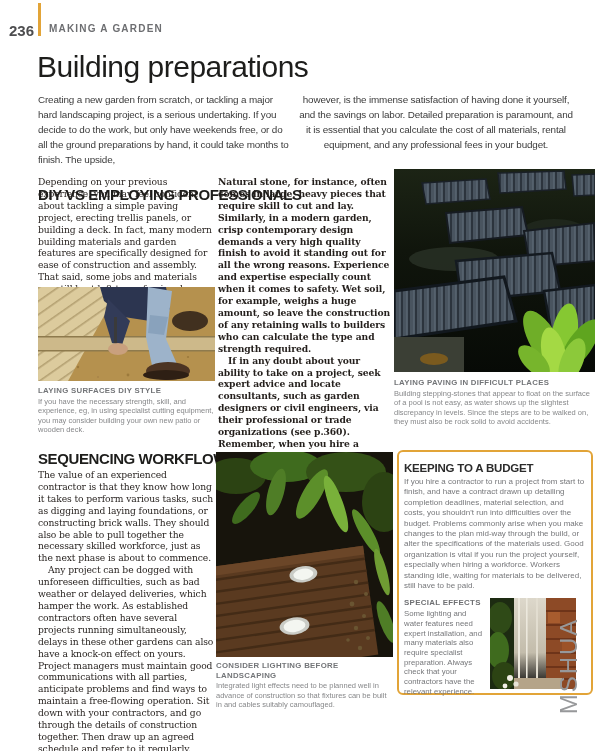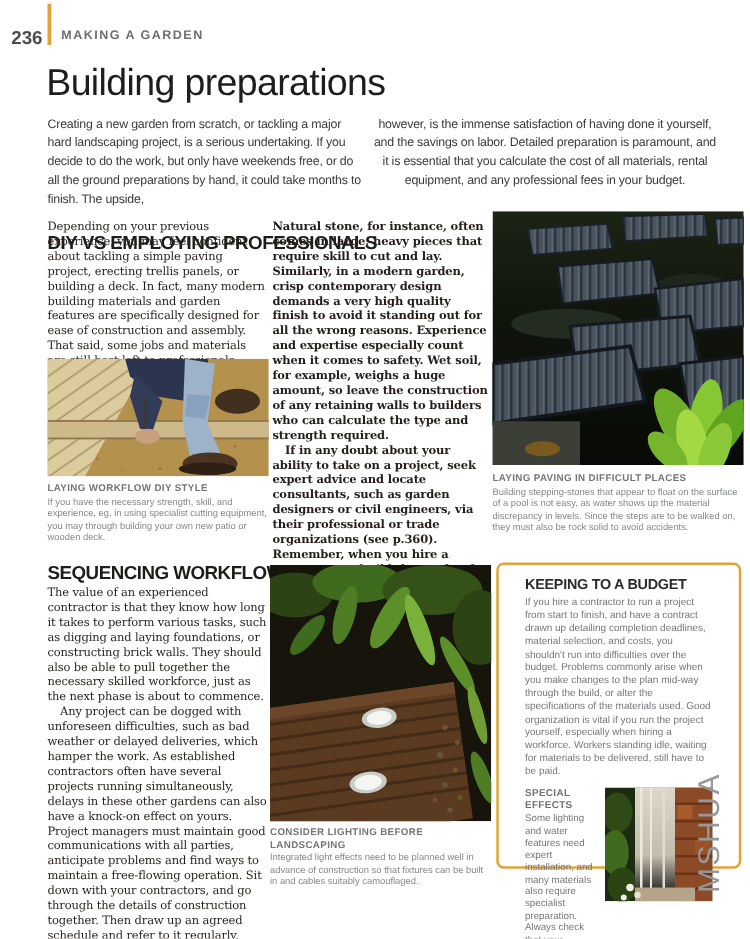--- a/index.html
+++ b/index.html
@@ -39,21 +39,21 @@
   .photo-light { left:216px; top:452px; width:177px; height:205px; }
   
   .caption { font-size:7.5px; line-height:9.6px; color:#87888a; }
   .caption .cap-title { display:block; font-size:7.8px; font-weight:bold; color:#737578;
     letter-spacing:0.3px; margin-bottom:1px; }
   .cap1 { position:absolute; left:38px;  top:386px; width:176px; }
   .cap2 { position:absolute; left:394px; top:378px; width:201px; }
   .cap3 { position:absolute; left:216px; top:661px; width:177px; }
   
   .budget-box { position:absolute; left:397px; top:450px; width:196px; height:245px;
-    border:2px solid #E2A438; border-radius:6px; background:#ffffff; padding:10px 21px; }
+    border:2px solid #E2A438; border-radius:6px; background:#ffffff; padding:10px 5px; }
   .budget-title { font-size:11.5px; font-weight:bold; color:#2b2b2b; letter-spacing:-0.2px;
     margin-bottom:3px; }
   .budget-body { font-size:8px; line-height:10.4px; color:#76777a; }
   .special-row { display:flex; gap:6px; margin-top:7px; }
   .special-text { width:80px; font-size:7.8px; line-height:9.7px; color:#76777a; }
   .special-title { display:block; font-size:7.9px; font-weight:bold; color:#6f7073;
     letter-spacing:0.3px; margin-bottom:1px; }
   .photo-water { width:86px; height:91px; flex:0 0 auto; }
   
   .watermark { position:absolute; left:488px; top:650px; width:165px; height:32px;
@@ -104,22 +104,22 @@
     <path d="M70,12 L92,34 L84,58 L74,56 L66,30 Z" fill="#323b58"></path>
     <ellipse cx="80" cy="62" rx="10" ry="6" fill="#c9a07e"></ellipse>
     <rect x="76" y="30" width="3" height="26" fill="#3a3a3a"></rect>
     <path d="M110,0 L134,4 L128,52 L142,84 L116,88 L108,50 Z" fill="#9db3ca"></path>
     <path d="M112,28 L130,30 L126,48 L110,46 Z" fill="#89a2bc"></path>
     <ellipse cx="152" cy="34" rx="18" ry="10" fill="#41301f"></ellipse>
     <ellipse cx="130" cy="84" rx="22" ry="9" fill="#4c3423"></ellipse>
     <ellipse cx="128" cy="88" rx="23" ry="5" fill="#2e1f14"></ellipse>
   </svg>
   <p class="caption cap1">
-    <span class="cap-title">LAYING WORKFLOW DIY STYLE</span>
-    <span>If you have the necessary strength, skill, and experience, eg, in using specialist cutting equipment, you may through building your own new patio or wooden deck.</span>
+    <span class="cap-title">LAYING SURFACES DIY STYLE</span>
+    <span>If you have the necessary strength, skill, and experience, eg, in using specialist cutting equipment, you may consider building your own new patio or wooden deck.</span>
   </p>
 
   <svg class="photo photo-pond" viewBox="0 0 201 203">
     <defs>
       <linearGradient id="pond" x1="0" y1="0" x2="0" y2="1">
         <stop offset="0" stop-color="#1c2415"></stop>
           <stop offset="0.4" stop-color="#10150c"></stop>
           <stop offset="1" stop-color="#070a06"></stop>
       </linearGradient>
       <pattern id="slats" width="7" height="7" patternUnits="userSpaceOnUse">
@@ -148,21 +148,21 @@
       <ellipse cx="150" cy="172" rx="14" ry="34" fill="#6fae28" transform="rotate(-30 150 172)"></ellipse>
       <ellipse cx="170" cy="168" rx="13" ry="34" fill="#86c832" transform="rotate(10 170 168)"></ellipse>
       <ellipse cx="186" cy="176" rx="12" ry="30" fill="#5fa51f" transform="rotate(35 186 176)"></ellipse>
       <ellipse cx="160" cy="186" rx="12" ry="28" fill="#a4d944" transform="rotate(-12 160 186)"></ellipse>
       <ellipse cx="178" cy="192" rx="11" ry="24" fill="#8cc93a" transform="rotate(22 178 192)"></ellipse>
       <ellipse cx="140" cy="192" rx="10" ry="20" fill="#77b52c" transform="rotate(-45 140 192)"></ellipse>
     </g>
   </svg>
   <p class="caption cap2">
     <span class="cap-title">LAYING PAVING IN DIFFICULT PLACES</span>
-    <span>Building stepping-stones that appear to float on the surface of a pool is not easy, as water shows up the material discrepancy in levels. Since the steps are to be walked on, they must also be rock solid to avoid accidents.</span>
+    <span>Building stepping-stones that appear to float on the surface of a pool is not easy, as water shows up the slightest discrepancy in levels. Since the steps are to be walked on, they must also be rock solid to avoid accidents.</span>
   </p>
 
   <h2 class="sec-head seq-head">SEQUENCING WORKFLOW</h2>
   <div class="serif seq-body">
     <p>The value of an experienced contractor is that they know how long it takes to perform various tasks, such as digging and laying foundations, or constructing brick walls. They should also be able to pull together the necessary skilled workforce, just as the next phase is about to commence.</p>
     <p class="indent">Any project can be dogged with unforeseen difficulties, such as bad weather or delayed deliveries, which hamper the work. As established contractors often have several projects running simultaneously, delays in these other gardens can also have a knock-on effect on yours. Project managers must maintain good communications with all parties, anticipate problems and find ways to maintain a free-flowing operation. Sit down with your contractors, and go through the details of construction together. Then draw up an agreed schedule and refer to it regularly.</p>
   </div>
 
   <svg class="photo photo-light" viewBox="0 0 177 205">
     <rect width="177" height="205" fill="#17140c"></rect>

